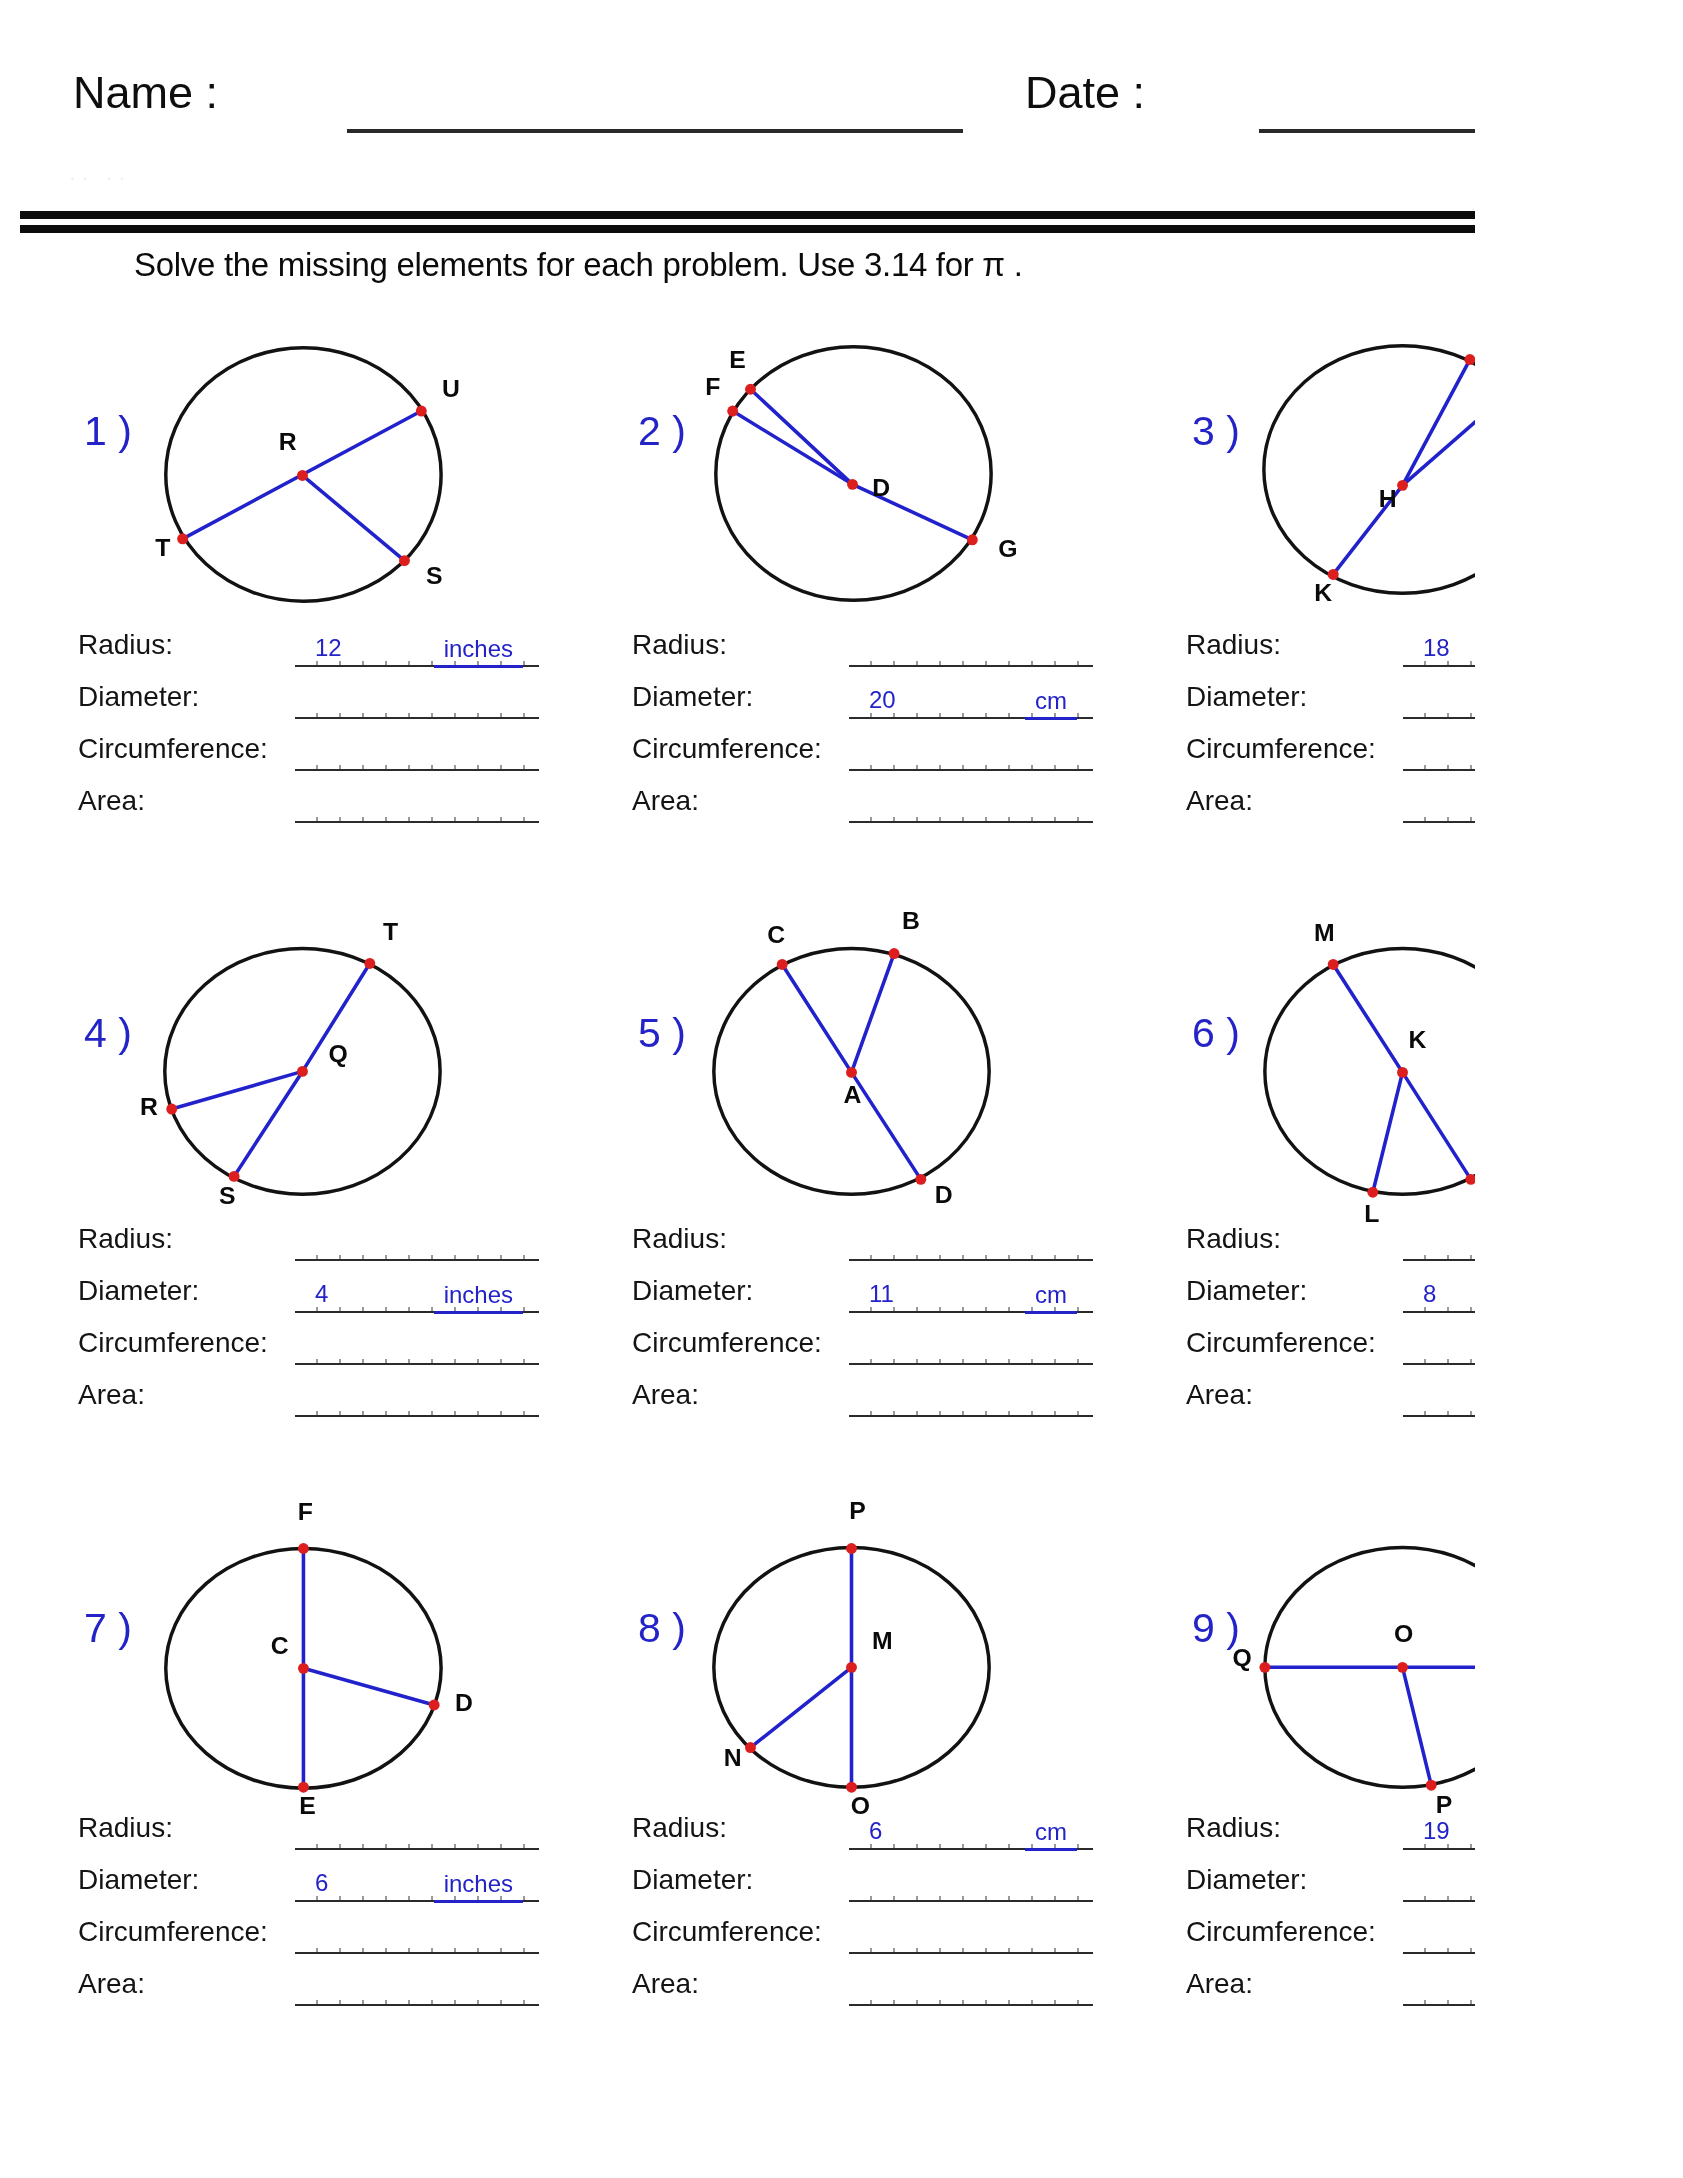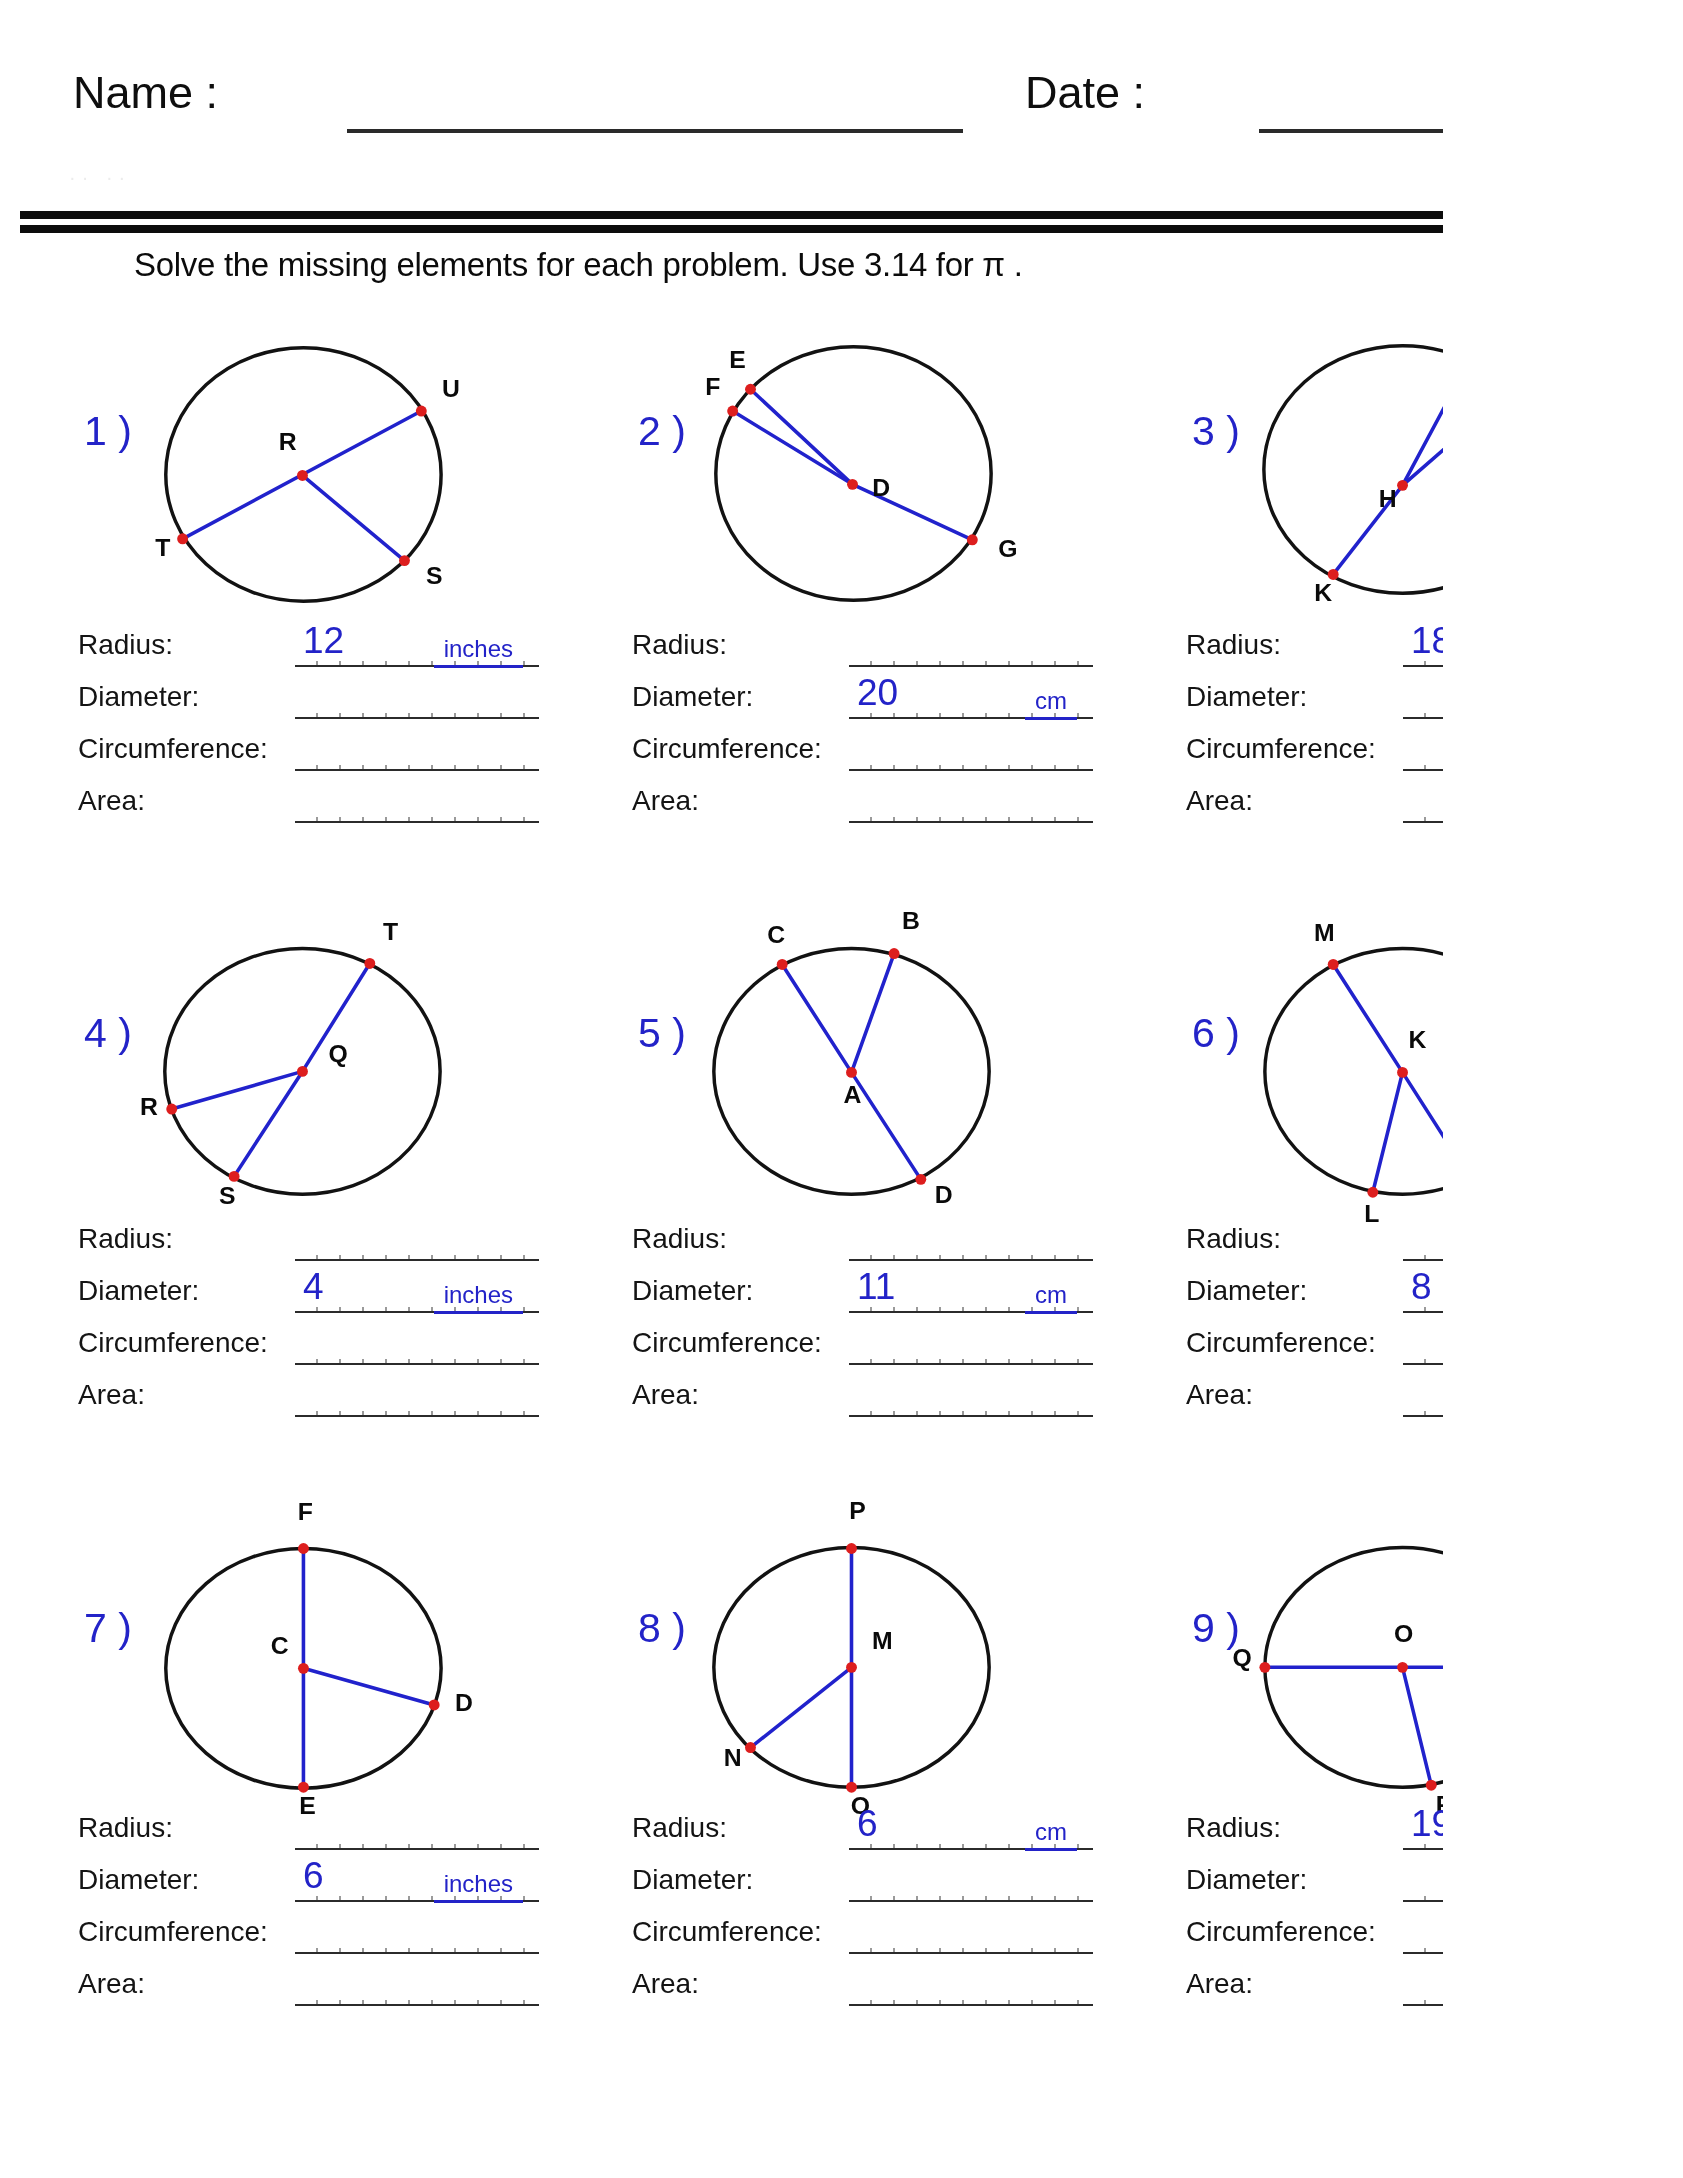--- a/index.html
+++ b/index.html
@@ -1,17 +1,17 @@
 <!DOCTYPE html>
 <html><head>
 <meta charset="utf-8">
 <style>
   html,body{margin:0;padding:0;background:#fff;}
   body{font-family:"Liberation Sans",sans-serif;}
-  #page{position:relative;width:1443px;height:2178px;background:#ffffff;overflow:hidden;}
+  #page{position:relative;width:1443px;height:2178px;background:#ffffff;overflow:hidden;padding-left:32px;}
 
   .hdr-label{position:absolute;font-size:45px;color:#0e0e0e;}
   #name-label{left:73px;top:67px;}
   #date-label{left:1025px;top:67px;}
   .hline{position:absolute;height:4px;background:#2a2a2a;}
   #name-line{left:347px;top:129px;width:616px;}
   #date-line{left:1259px;top:129px;width:277px;}
 
   #print-artifact{position:absolute;left:69px;top:166px;font-size:20px;color:#ececec;letter-spacing:6px;}
 
@@ -31,21 +31,21 @@
   .diagram .dot{fill:#dd1e1e;stroke:none;}
   .diagram text{font-family:"Liberation Sans",sans-serif;font-weight:bold;font-size:25px;fill:#0a0a0a;text-anchor:middle;dominant-baseline:central;}
 
   .fields{position:absolute;left:0;top:318px;width:515px;}
   .frow{position:relative;height:52px;text-align:right;}
   .flabel{position:absolute;left:38px;bottom:6px;font-size:28px;color:#141414;}
   .fline{position:absolute;left:255px;bottom:0;width:244px;height:46px;
     border-bottom:2px solid #2b2b2b;
     background:repeating-linear-gradient(90deg,transparent 0 21px,#9a9a9a 21px 23px) bottom/100% 4px no-repeat;
     display:flex;justify-content:space-between;align-items:flex-end;}
-  .fvalue{font-size:37px;color:#2323c8;margin:0 0 3px 8px;white-space:nowrap;}
+  .fvalue{font-size:24px;color:#2323c8;margin:0 0 3px 20px;white-space:nowrap;}
   .funit{font-size:24px;color:#2323c8;margin:0 16px -3px 0;border-bottom:3px solid #2323c8;padding:0 10px 2px;white-space:nowrap;}
 </style>
 </head>
 <body>
 
 <div id="page">
   <span class="hdr-label" id="name-label">Name :</span>
   <div class="hline" id="name-line"></div>
   <span class="hdr-label" id="date-label">Date :</span>
   <div class="hline" id="date-line"></div>

